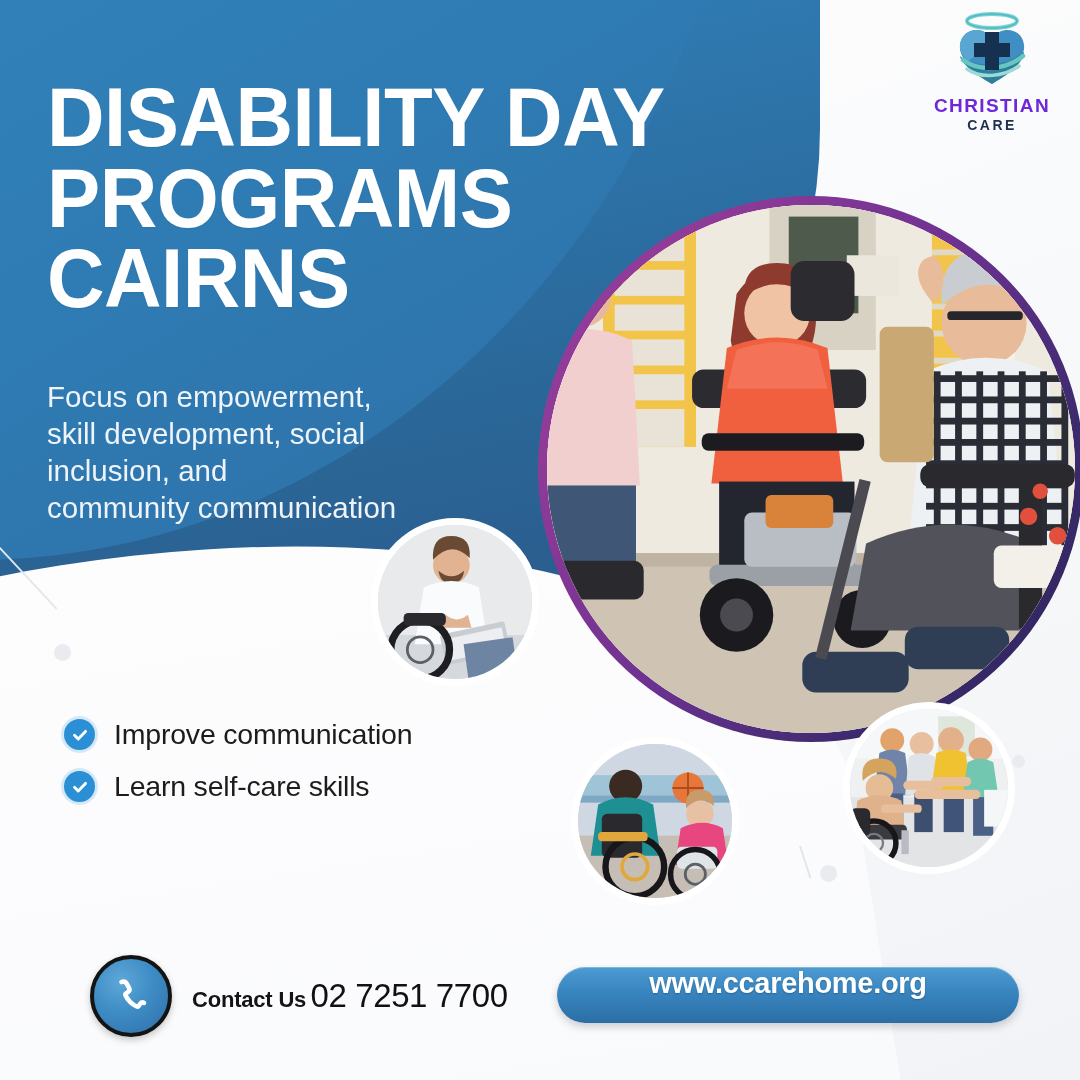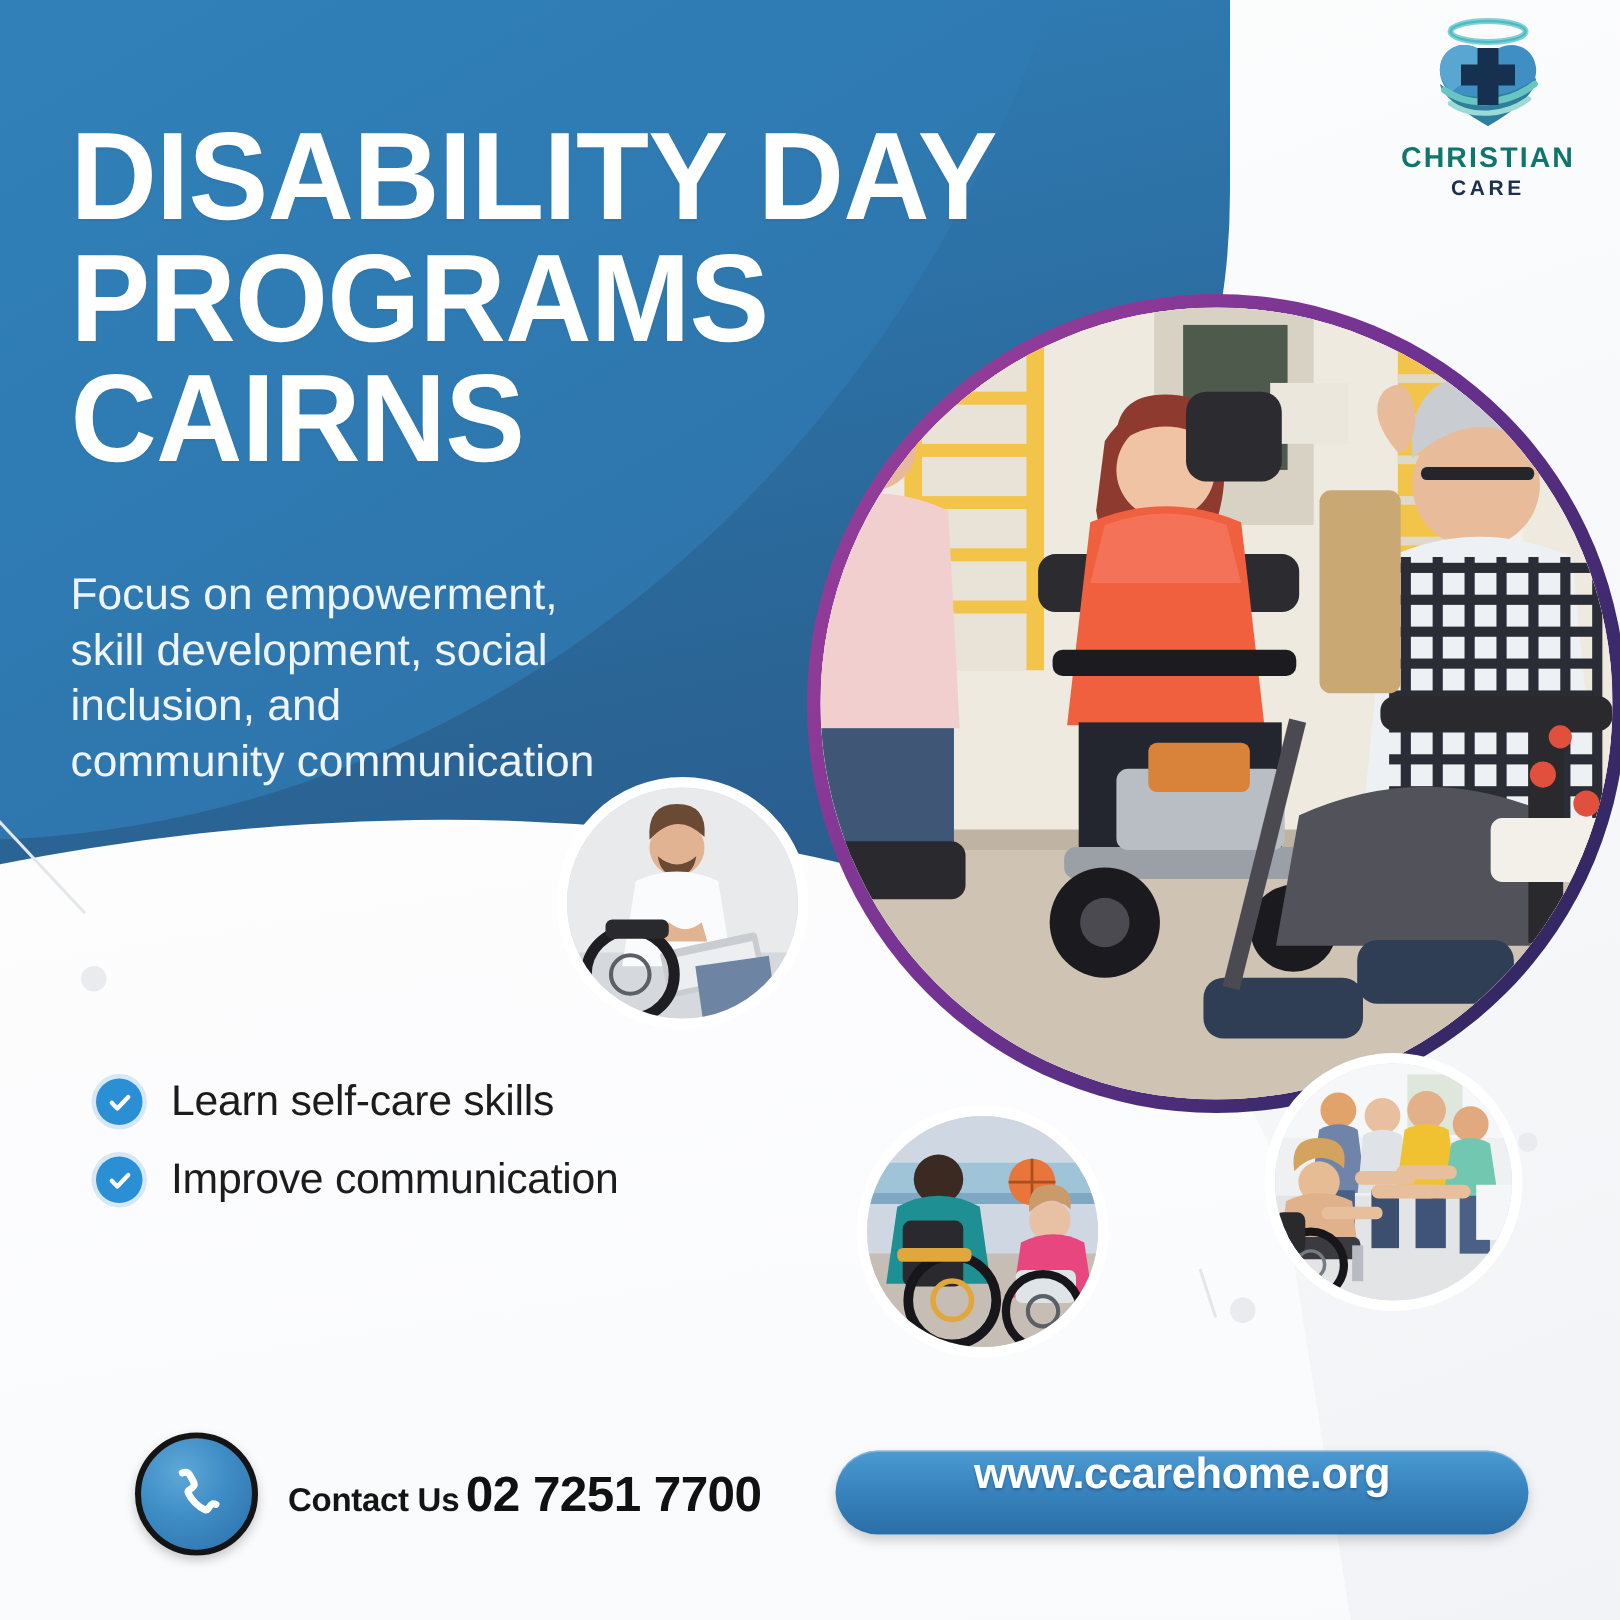--- a/index.html
+++ b/index.html
@@ -48,21 +48,21 @@
   .deco-dot{position:absolute;border-radius:50%;background:#e9ebee;}
 
   
   .logo{
     position:absolute;right:22px;top:12px;
     width:132px;text-align:center;
   }
   .logo svg{display:block;margin:0 auto;}
   .logo-name{
     font-size:19px;font-weight:bold;letter-spacing:1.4px;
-    color:#0f766e;margin-top:2px;line-height:1;
+    color:#6d28d9;margin-top:2px;line-height:1;
   }
   .logo-sub{
     font-size:14px;font-weight:bold;letter-spacing:2.4px;
     color:#1d3050;margin-top:3px;line-height:1;
   }
 
   
   .headline{
     position:absolute;left:47px;top:78px;
     width:700px;
@@ -143,21 +143,21 @@
     border:4px solid #141414;
     display:flex;align-items:center;justify-content:center;
     box-sizing:border-box;
     box-shadow:0 3px 7px rgba(0,0,0,.22);
   }
   .contact-txt{margin-left:20px;}
   .contact-label{
     font-size:22px;font-weight:bold;color:#141414;letter-spacing:-0.2px;line-height:1.1;
   }
   .contact-num{
-    font-size:33px;font-weight:bold;color:#111111;letter-spacing:-0.4px;
+    font-size:33px;font-weight:normal;color:#111111;letter-spacing:-0.4px;
     margin-top:3px;line-height:1.05;
   }
 
   .url-btn{
     position:absolute;left:557px;top:967px;
     width:462px;height:56px;
     border-radius:30px;
     background:linear-gradient(180deg,#4d9bd1 0%,#3a87c2 40%,#2b6ea6 100%);
     display:flex;align-items:flex-start;justify-content:center;
     box-shadow:0 4px 8px rgba(0,0,0,.18), inset 0 1px 0 rgba(255,255,255,.28);
@@ -395,29 +395,29 @@
     </svg>
   </div>
 
   <div class="bullets">
     <div class="bullet">
       <span class="check">
         <svg width="18" height="18" viewBox="0 0 18 18">
             <path d="M3.5 9.2 L7.2 13 L14.5 5.4" fill="none" stroke="#ffffff" stroke-width="2.9" stroke-linecap="round" stroke-linejoin="round"></path>
           </svg>
       </span>
-      <span class="bullet-text">Learn self-care skills</span>
+      <span class="bullet-text">Improve communication</span>
     </div>
     <div class="bullet">
       <span class="check">
         <svg width="18" height="18" viewBox="0 0 18 18">
             <path d="M3.5 9.2 L7.2 13 L14.5 5.4" fill="none" stroke="#ffffff" stroke-width="2.9" stroke-linecap="round" stroke-linejoin="round"></path>
           </svg>
       </span>
-      <span class="bullet-text">Improve communication</span>
+      <span class="bullet-text">Learn self-care skills</span>
     </div>
   </div>
 
   <div class="contact">
     <span class="phone-badge">
       <svg width="40" height="40" viewBox="0 0 40 40">
         <path d="M12.5 7 q3.5 -1.5 5.2 1.6 l2.4 4.4 q1.2 2.3 -0.9 3.8 l-2.3 1.7 q-0.9 0.7 -0.4 1.8 q1.6 3.6 4.6 6.6 q3 3 6.6 4.6 q1.1 0.5 1.8 -0.4 l1.7 -2.3 q1.5 -2.1 3.8 -0.9" fill="none" stroke="#ffffff" stroke-width="4.6" stroke-linecap="round" transform="translate(-2,-1)"></path>
       </svg>
     </span>
     <span class="contact-txt">

